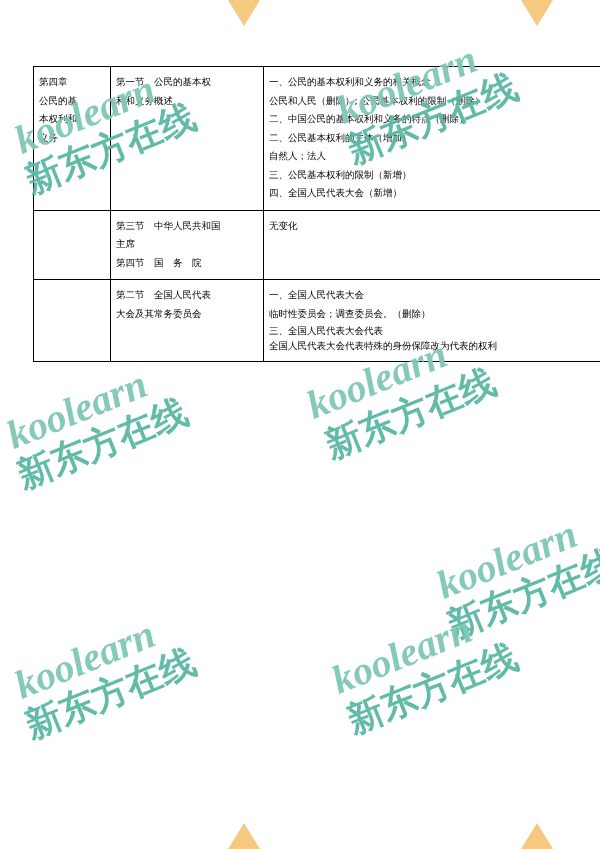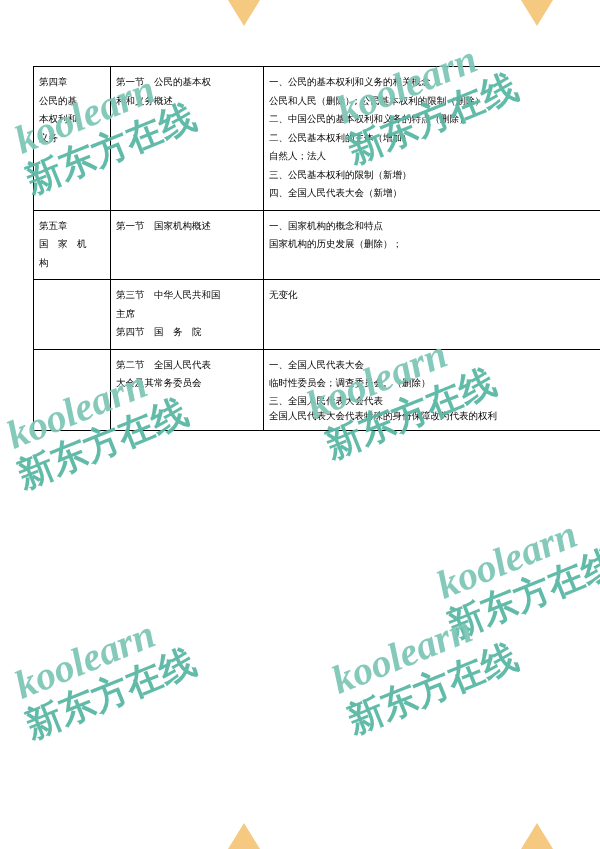--- a/index.html
+++ b/index.html
@@ -100,34 +100,20 @@
           <span class="line">二、中国公民的基本权利和义务的特点（删除）</span>
           <span class="line">二、公民基本权利的主体（增加）</span>
           <span class="line">自然人；法人</span>
           <span class="line">三、公民基本权利的限制（新增）</span>
           <span class="line">四、全国人民代表大会（新增）</span>
         </td>
       </tr>
 
 
 
-      <tr>
-        <td class="c1">
-          <span class="line">第五章</span>
-          <span class="line">国　家　机</span>
-          <span class="line">构</span>
-        </td>
-        <td class="c2">
-          <span class="line">第一节　国家机构概述</span>
-        </td>
-        <td class="c3">
-          <span class="line">一、国家机构的概念和特点</span>
-          <span class="line">国家机构的历史发展（删除）；</span>
-        </td>
-      </tr>
 
       <tr>
         <td class="c1"></td>
         <td class="c2">
           <span class="line">第三节　中华人民共和国</span>
           <span class="line">主席</span>
           <span class="line">第四节　国　务　院</span>
         </td>
         <td class="c3">
           <span class="line">无变化</span>

